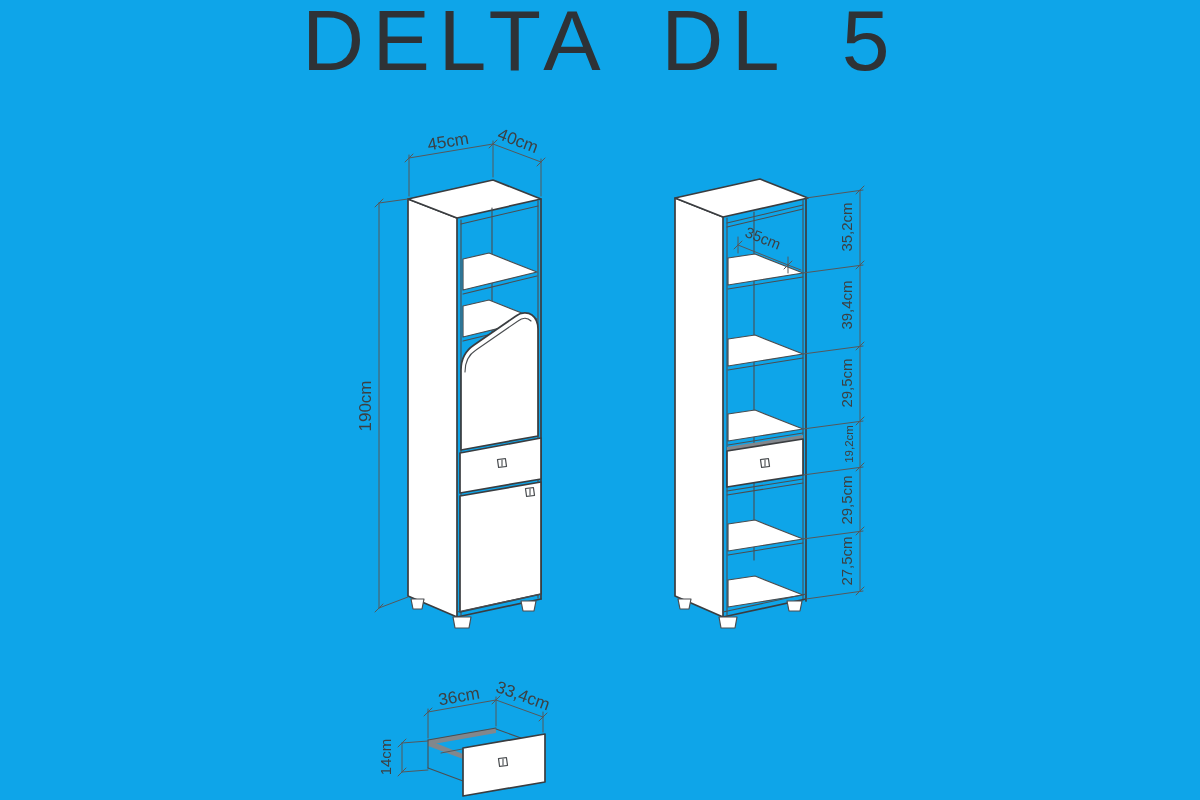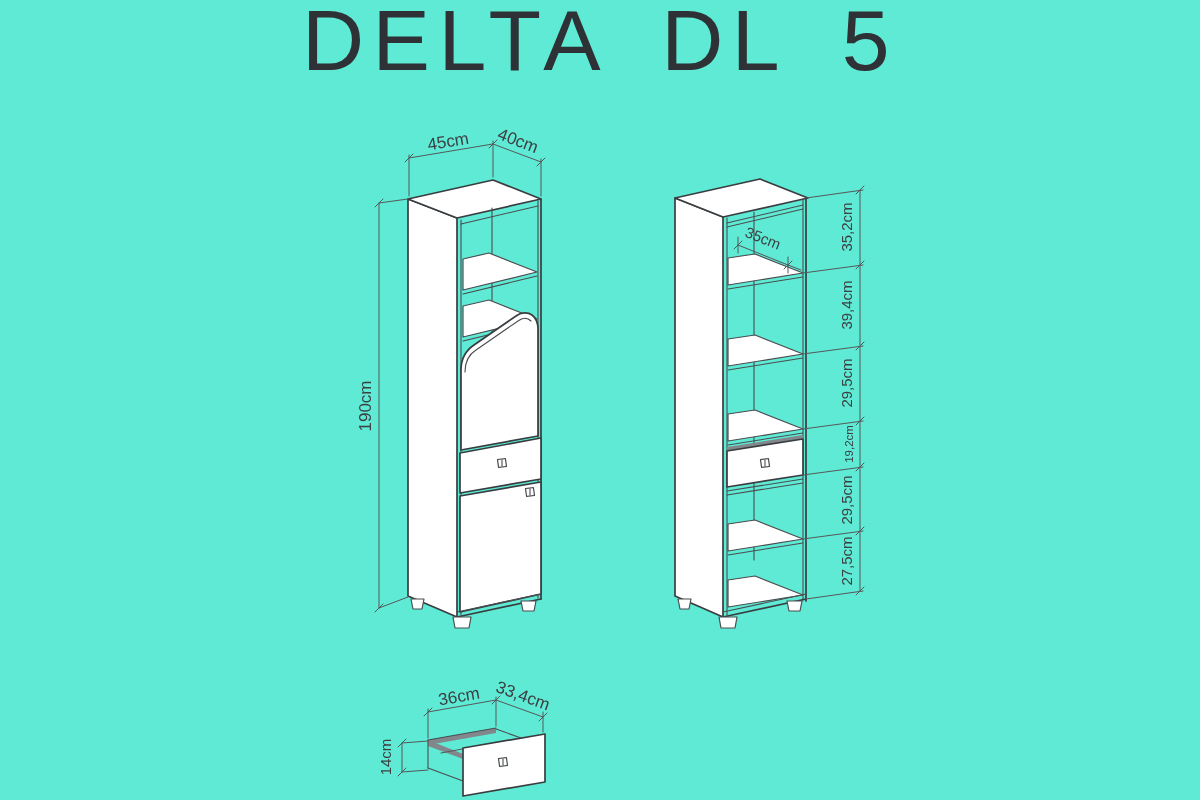--- a/index.html
+++ b/index.html
@@ -1,16 +1,16 @@
 <!DOCTYPE html>
 <html><head>
 <meta charset="utf-8">
 <style>
   html,body{margin:0;padding:0;background:#ffffff;width:1200px;height:800px;overflow:hidden;}
-  .page{position:relative;width:1200px;height:800px;background:#5eead4;font-family:"Liberation Sans",sans-serif;}
+  .page{position:relative;width:1200px;height:800px;background:#0ea5e9;font-family:"Liberation Sans",sans-serif;}
   .title{
     position:absolute;top:-10px;left:0;width:1200px;height:100px;
     text-align:center;font-family:"Liberation Sans",sans-serif;
     font-size:86px;font-weight:100;color:#2e3236;
     letter-spacing:0.10em;word-spacing:0.28em;line-height:100px;white-space:pre;
   }
   svg{position:absolute;left:0;top:0;}
   .ol{fill:none;stroke:#3a3d40;stroke-width:1.7;stroke-linejoin:round;stroke-linecap:round;}
   .olw{fill:#ffffff;stroke:#3a3d40;stroke-width:1.7;stroke-linejoin:round;}
   .thin{fill:none;stroke:#4a4d50;stroke-width:1.1;stroke-linejoin:round;stroke-linecap:round;}

